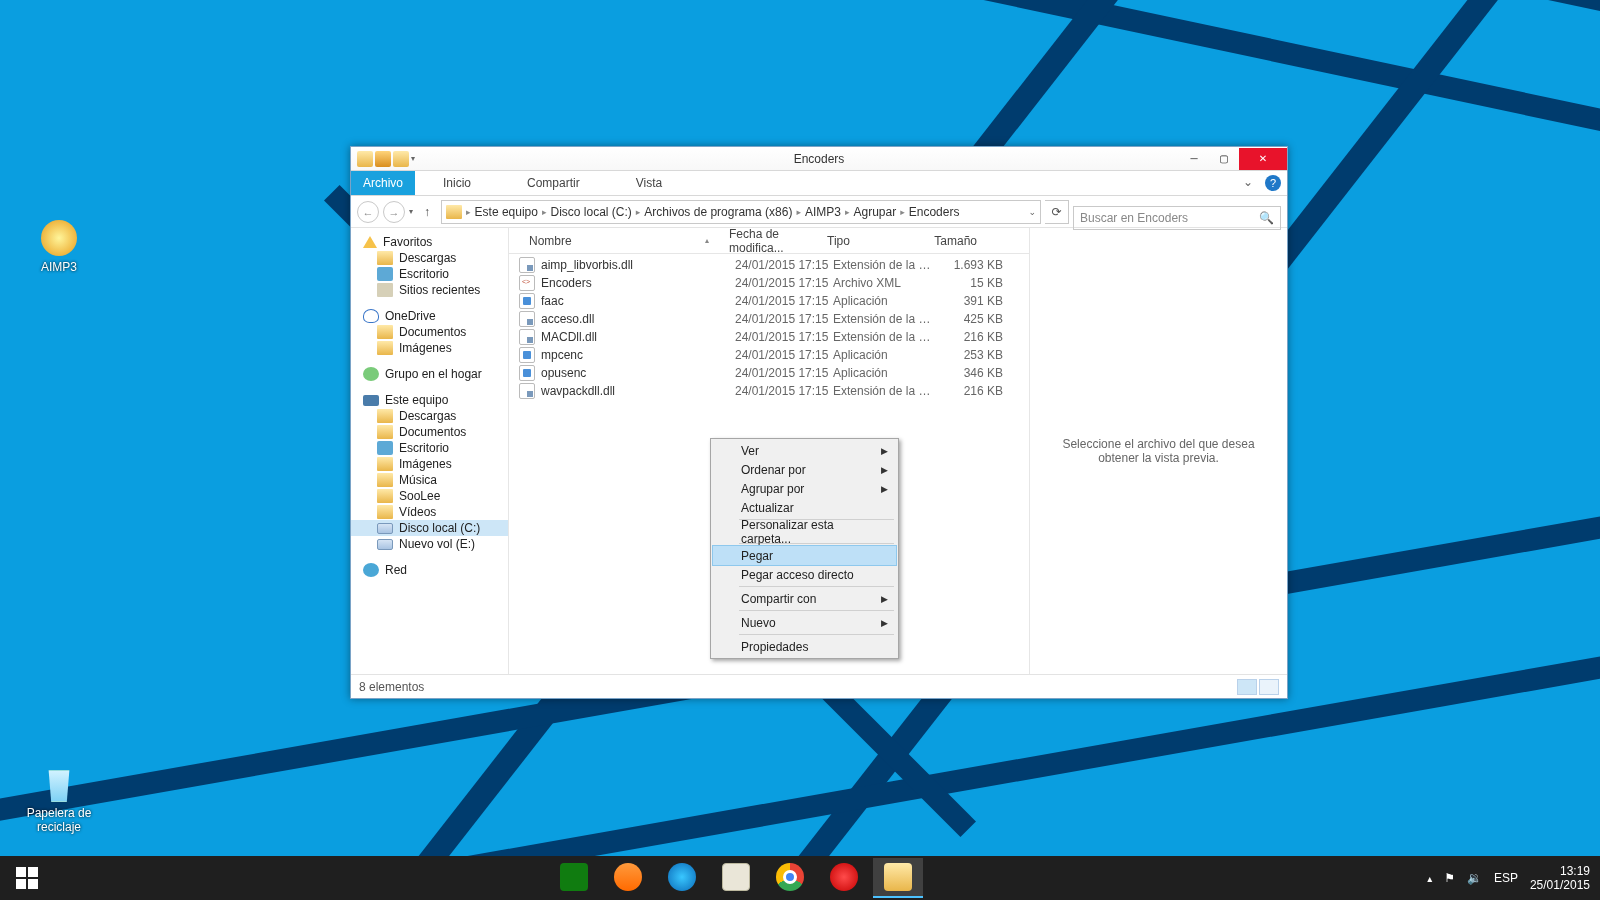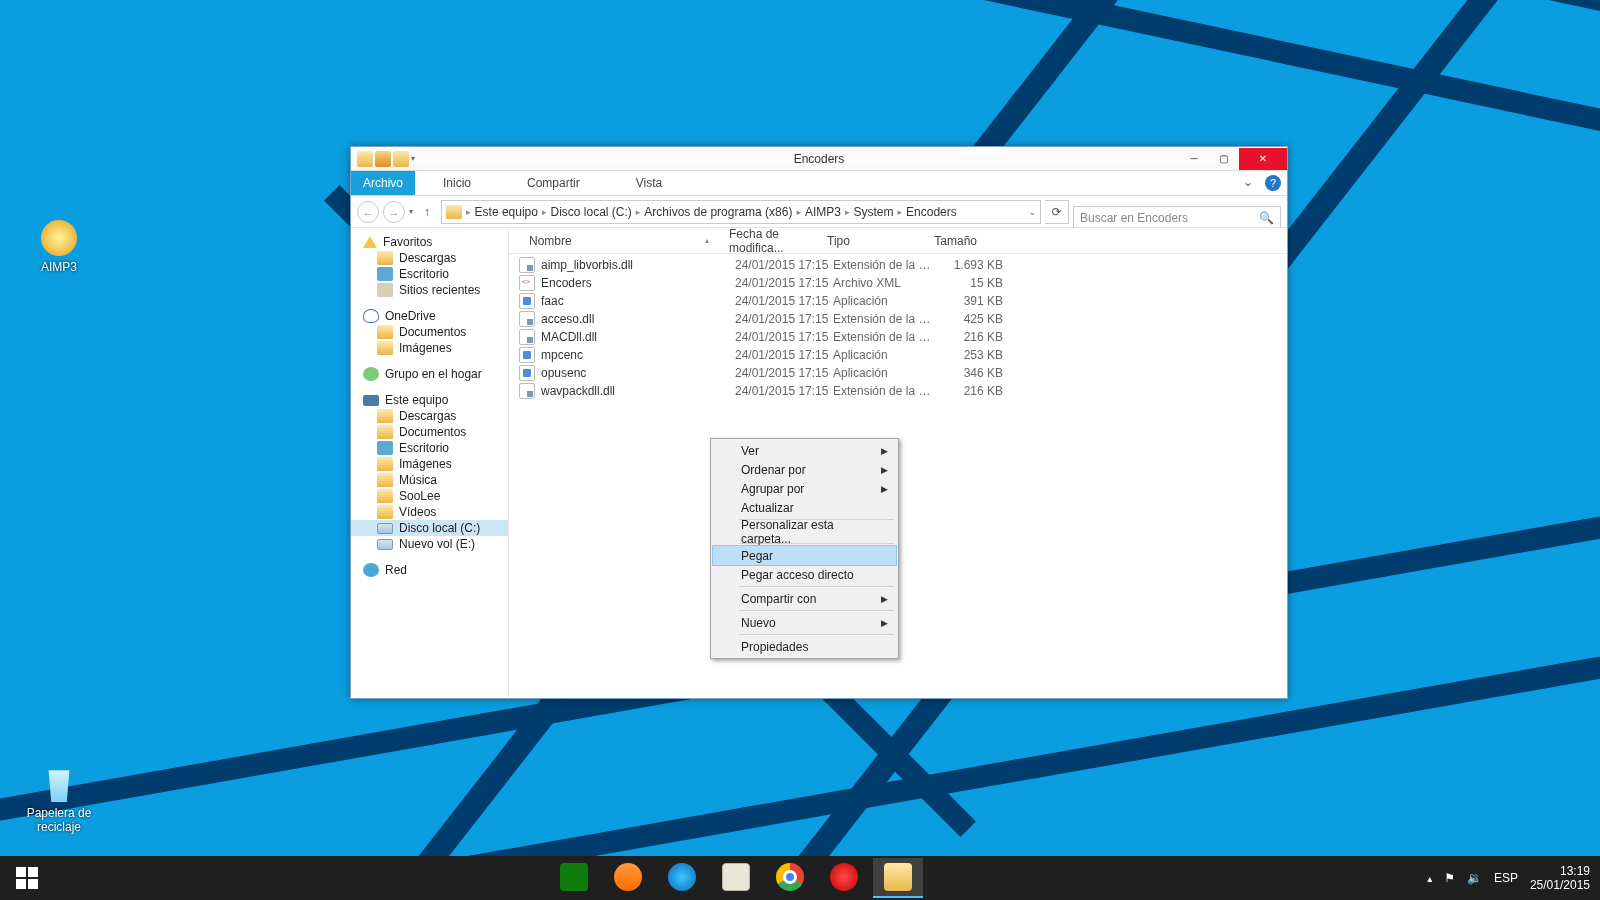--- a/index.html
+++ b/index.html
@@ -152,21 +152,21 @@
       <div class="fld"></div>
       <span class="sep">▸</span>
       <span>Este equipo</span>
         <span class="sep">▸</span>
       <span>Disco local (C:)</span>
         <span class="sep">▸</span>
       <span>Archivos de programa (x86)</span>
         <span class="sep">▸</span>
       <span>AIMP3</span>
         <span class="sep">▸</span>
-      <span>System</span>
+      <span>Agrupar</span>
         <span class="sep">▸</span>
       <span>Encoders</span>
       <span style="margin-left:auto;font-size:9px;color:#666;">⌄</span>
     </div>
     <div class="refresh">⟳</div>
     <div class="searchbox">
       <span>Buscar en Encoders</span>
       <span class="mag">🔍</span>
     </div>
   </div>
@@ -324,20 +324,30 @@
             </div>
             <div class="row">
               <div class="fico dll"></div>
               <div class="nm">wavpackdll.dll</div>
               <div class="dt">24/01/2015 17:15</div>
               <div class="tp">Extensión de la apl...</div>
               <div class="sz">216 KB</div>
             </div>
           </div>
       </div>
+      <div class="preview">
+        <span>Seleccione el archivo del que desea obtener la vista previa.</span>
+      </div>
+    </div>
+  </div>
+  <div class="status">
+    <span>8 elementos</span>
+    <div class="vbtns">
+      <div class="vbtn act"></div>
+      <div class="vbtn"></div>
     </div>
   </div>
 </div>
 
 <div class="ctxmenu">
   <div class="mi">
       <span>Ver</span>
       <span class="arrow">▶</span>
     </div>
   <div class="mi">

